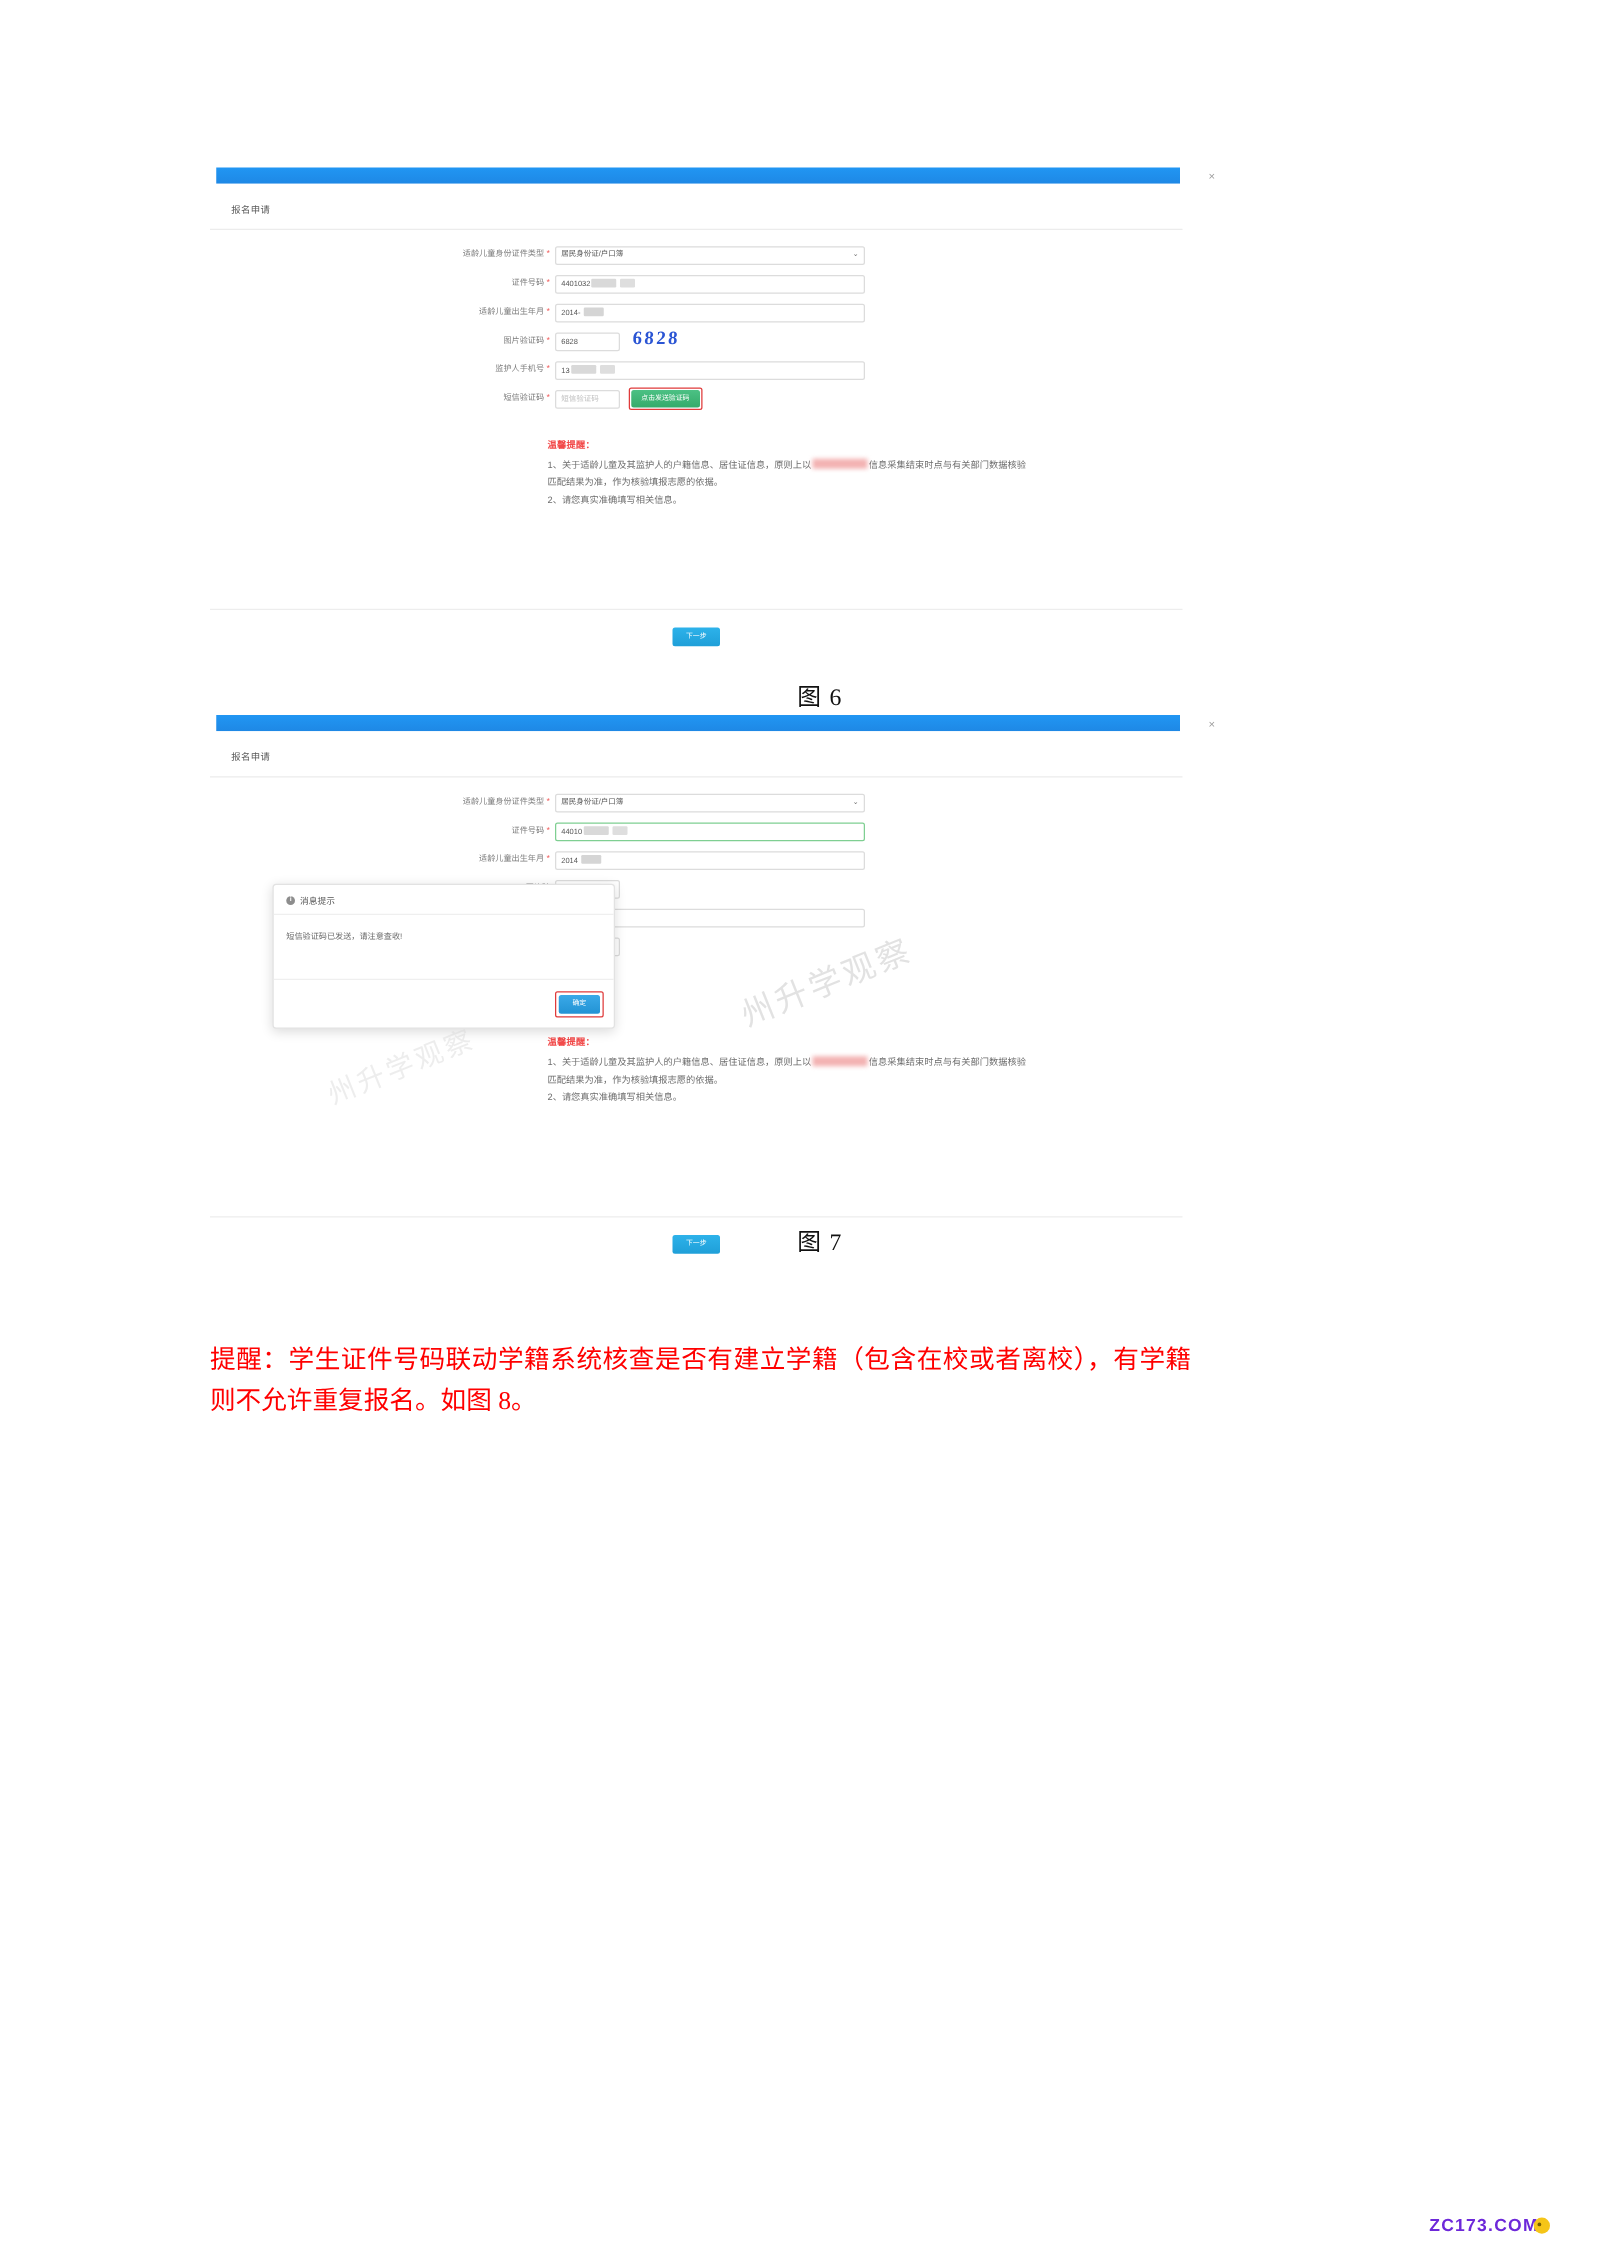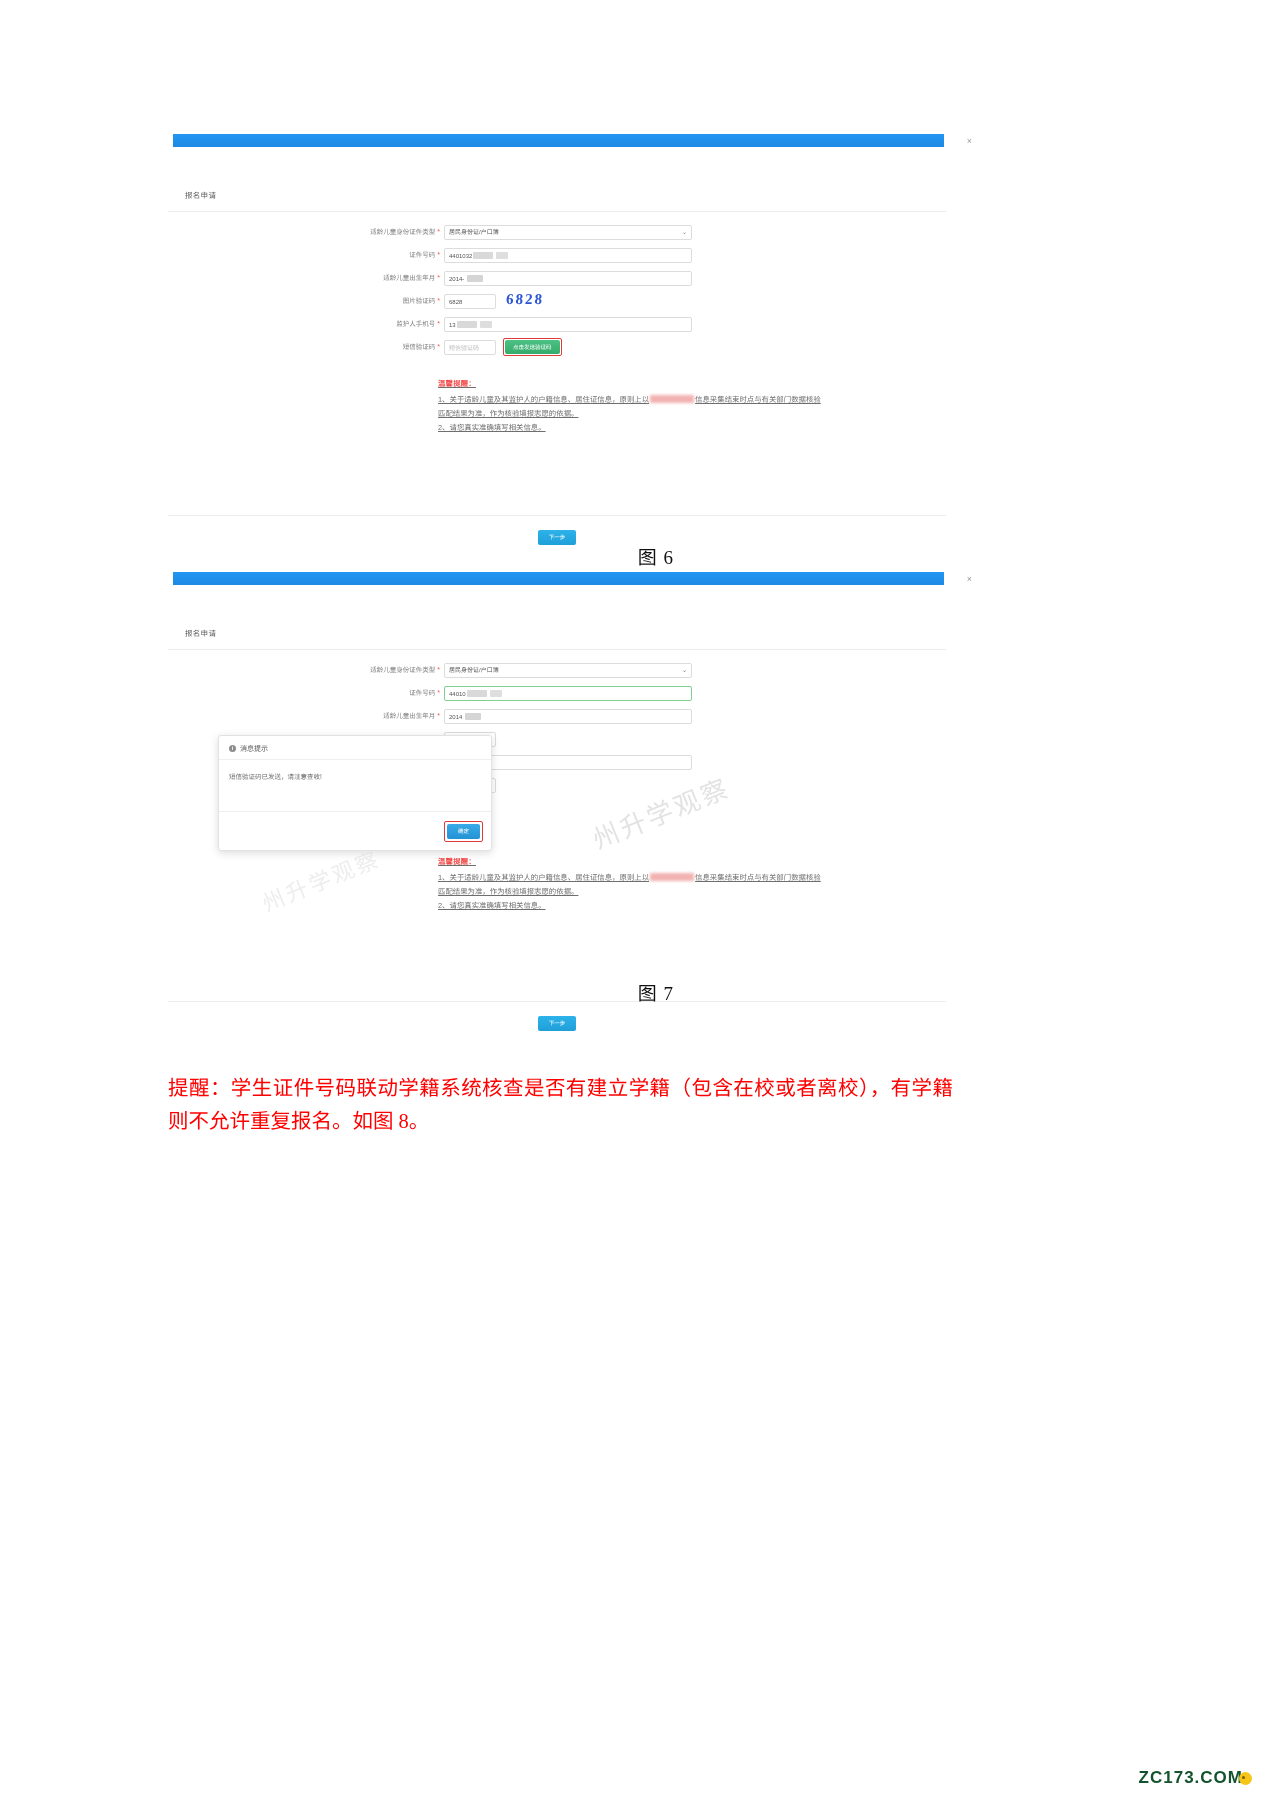--- a/index.html
+++ b/index.html
@@ -33,21 +33,20 @@
   }
   .shot-close{
     position:absolute;
     right:-28px;top:2px;
     font-size:9px;color:#9a9a9a;
     line-height:10px;
   }
   .shot-body{
     background:#fff;
     position:relative;
-    margin-top:28px;
   }
   .panel-title{
     font-size:7.5px;
     color:#5a5a5a;
     padding:14px 0 11px 17px;
     letter-spacing:.3px;
   }
   .panel-rule{
     border-top:1px solid #ececec;
     margin:0;
@@ -143,21 +142,20 @@
     white-space:nowrap;
   }
 
   
   .reminder{
     margin:22px 0 0 270px;
     width:390px;
     font-size:7.4px;
     line-height:14px;
     color:#6e6e6e;
-    text-decoration:underline;
   }
   .reminder .rtitle{
     color:#f24b4b;
     font-weight:bold;
     margin-bottom:2px;
     letter-spacing:.2px;
   }
   .reminder p{margin:0;}
   .blurchunk{
     display:inline-block;
@@ -273,25 +271,25 @@
     font-size:20.5px;
     line-height:33px;
     color:#000;
     text-align:justify;
   }
   .prose.red{color:#ff0000;}
 
   
   .zclogo{
     position:absolute;
-    right:28px;bottom:22px;
+    right:40px;bottom:22px;
     font-family:"Liberation Sans","DejaVu Sans",sans-serif;
-    font-size:17px;
+    font-size:14px;
     font-weight:bold;
-    color:#14532d;
+    color:#6d28d9;
     letter-spacing:1px;
   }
   .zclogo .dot{
     display:inline-block;
     width:13px;height:13px;border-radius:50%;
     background:#f5c518;
     vertical-align:-2px;
     margin-left:-4px;
     position:relative;
   }

